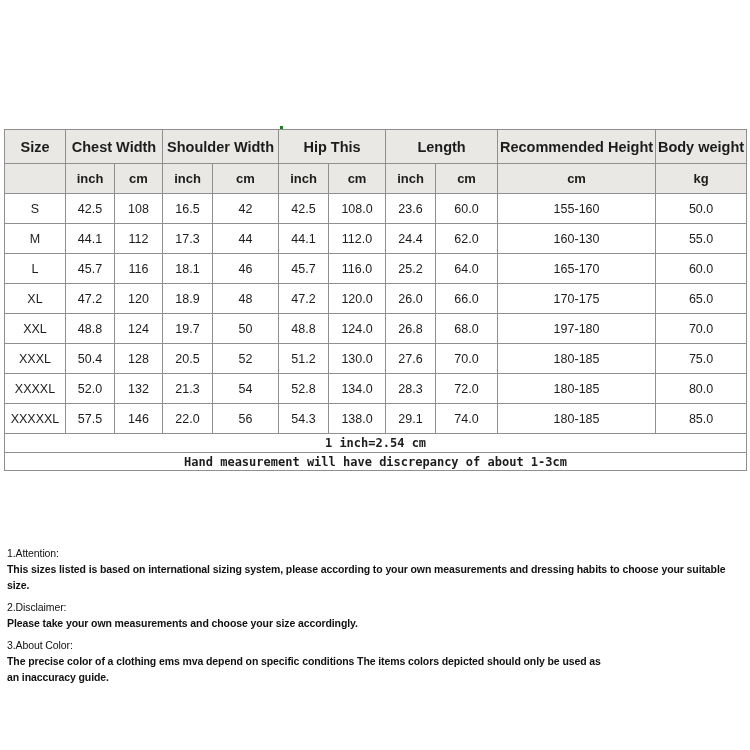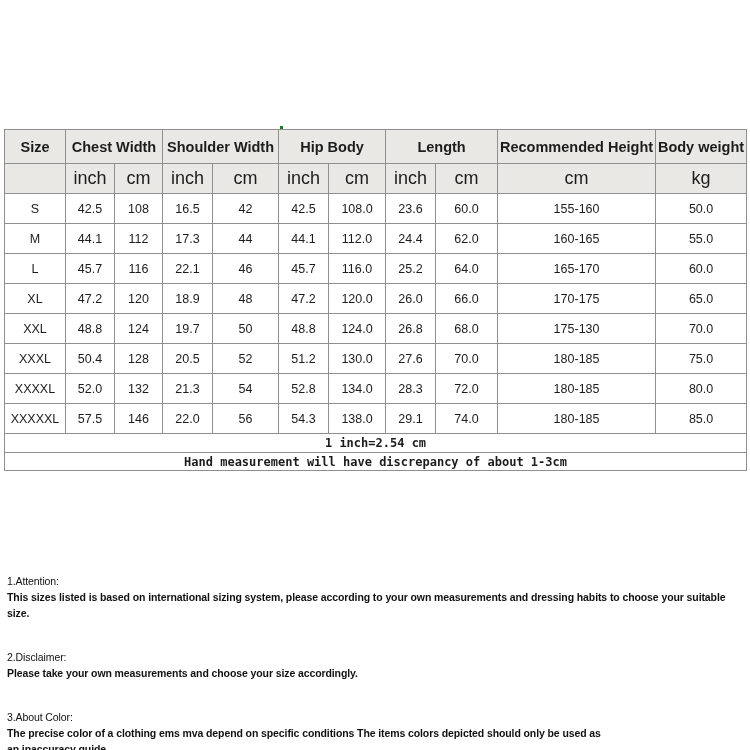--- a/index.html
+++ b/index.html
@@ -21,41 +21,41 @@
     background:#ffffff;
   }
   table.size-chart th,
   table.size-chart td{
     border:1px solid var(--grid-border);
     text-align:center;vertical-align:middle;
     padding:0;overflow:hidden;white-space:nowrap;
     color:var(--text);
   }
   tr.group-row th{height:33px;background:var(--header-bg);font-size:14.5px;font-weight:bold;}
-  tr.unit-row th{height:29px;background:var(--header-bg);font-size:18px;font-weight:normal;}
+  tr.unit-row th{height:29px;background:var(--header-bg);font-size:13px;font-weight:bold;}
   tbody td{height:29px;font-size:12.5px;}
   tfoot td{
     font-family:"DejaVu Sans Mono",monospace;
     font-weight:bold;font-size:12px;
   }
   tfoot tr.foot-1 td{height:18px;}
   tfoot tr.foot-2 td{height:17px;}
 
   .artifact-dot{
     position:absolute;left:280px;top:126px;width:3px;height:5px;
     background:var(--artifact-green);
   }
 
   .notes{
     position:absolute;left:7px;top:545px;width:740px;
     font-size:10.5px;letter-spacing:-0.1px;line-height:16px;
     color:var(--note-text);
   }
   .note-block{margin:0 0 6px 0;}
-  .note-heading{font-weight:normal;margin-top:28px;}
+  .note-heading{font-weight:normal;}
   .note-line{font-weight:bold;}
 </style>
 </head>
 <body>
 
 <div class="page">
 
   <div class="artifact-dot"></div>
 
   <table class="size-chart">
@@ -70,21 +70,21 @@
         <col style="width:50px">
         <col style="width:62px">
       <col style="width:158px">
         <col style="width:91px">
     </colgroup>
     <thead>
       <tr class="group-row">
           <th colspan="1">Size</th>
           <th colspan="2">Chest Width</th>
           <th colspan="2">Shoulder Width</th>
-          <th colspan="2">Hip Body</th>
+          <th colspan="2">Hip This</th>
           <th colspan="2">Length</th>
           <th colspan="1">Recommended Height</th>
           <th colspan="1">Body weight</th>
         </tr>
       <tr class="unit-row">
           <th></th>
           <th>inch</th>
           <th>cm</th>
           <th>inch</th>
           <th>cm</th>
@@ -113,28 +113,28 @@
         <tr>
           <td>M</td>
           <td>44.1</td>
           <td>112</td>
           <td>17.3</td>
           <td>44</td>
           <td>44.1</td>
           <td>112.0</td>
           <td>24.4</td>
           <td>62.0</td>
-          <td>160-165</td>
+          <td>160-130</td>
           <td>55.0</td>
         </tr>
         <tr>
           <td>L</td>
           <td>45.7</td>
           <td>116</td>
-          <td>22.1</td>
+          <td>18.1</td>
           <td>46</td>
           <td>45.7</td>
           <td>116.0</td>
           <td>25.2</td>
           <td>64.0</td>
           <td>165-170</td>
           <td>60.0</td>
         </tr>
         <tr>
           <td>XL</td>
@@ -152,21 +152,21 @@
         <tr>
           <td>XXL</td>
           <td>48.8</td>
           <td>124</td>
           <td>19.7</td>
           <td>50</td>
           <td>48.8</td>
           <td>124.0</td>
           <td>26.8</td>
           <td>68.0</td>
-          <td>175-130</td>
+          <td>197-180</td>
           <td>70.0</td>
         </tr>
         <tr>
           <td>XXXL</td>
           <td>50.4</td>
           <td>128</td>
           <td>20.5</td>
           <td>52</td>
           <td>51.2</td>
           <td>130.0</td>

